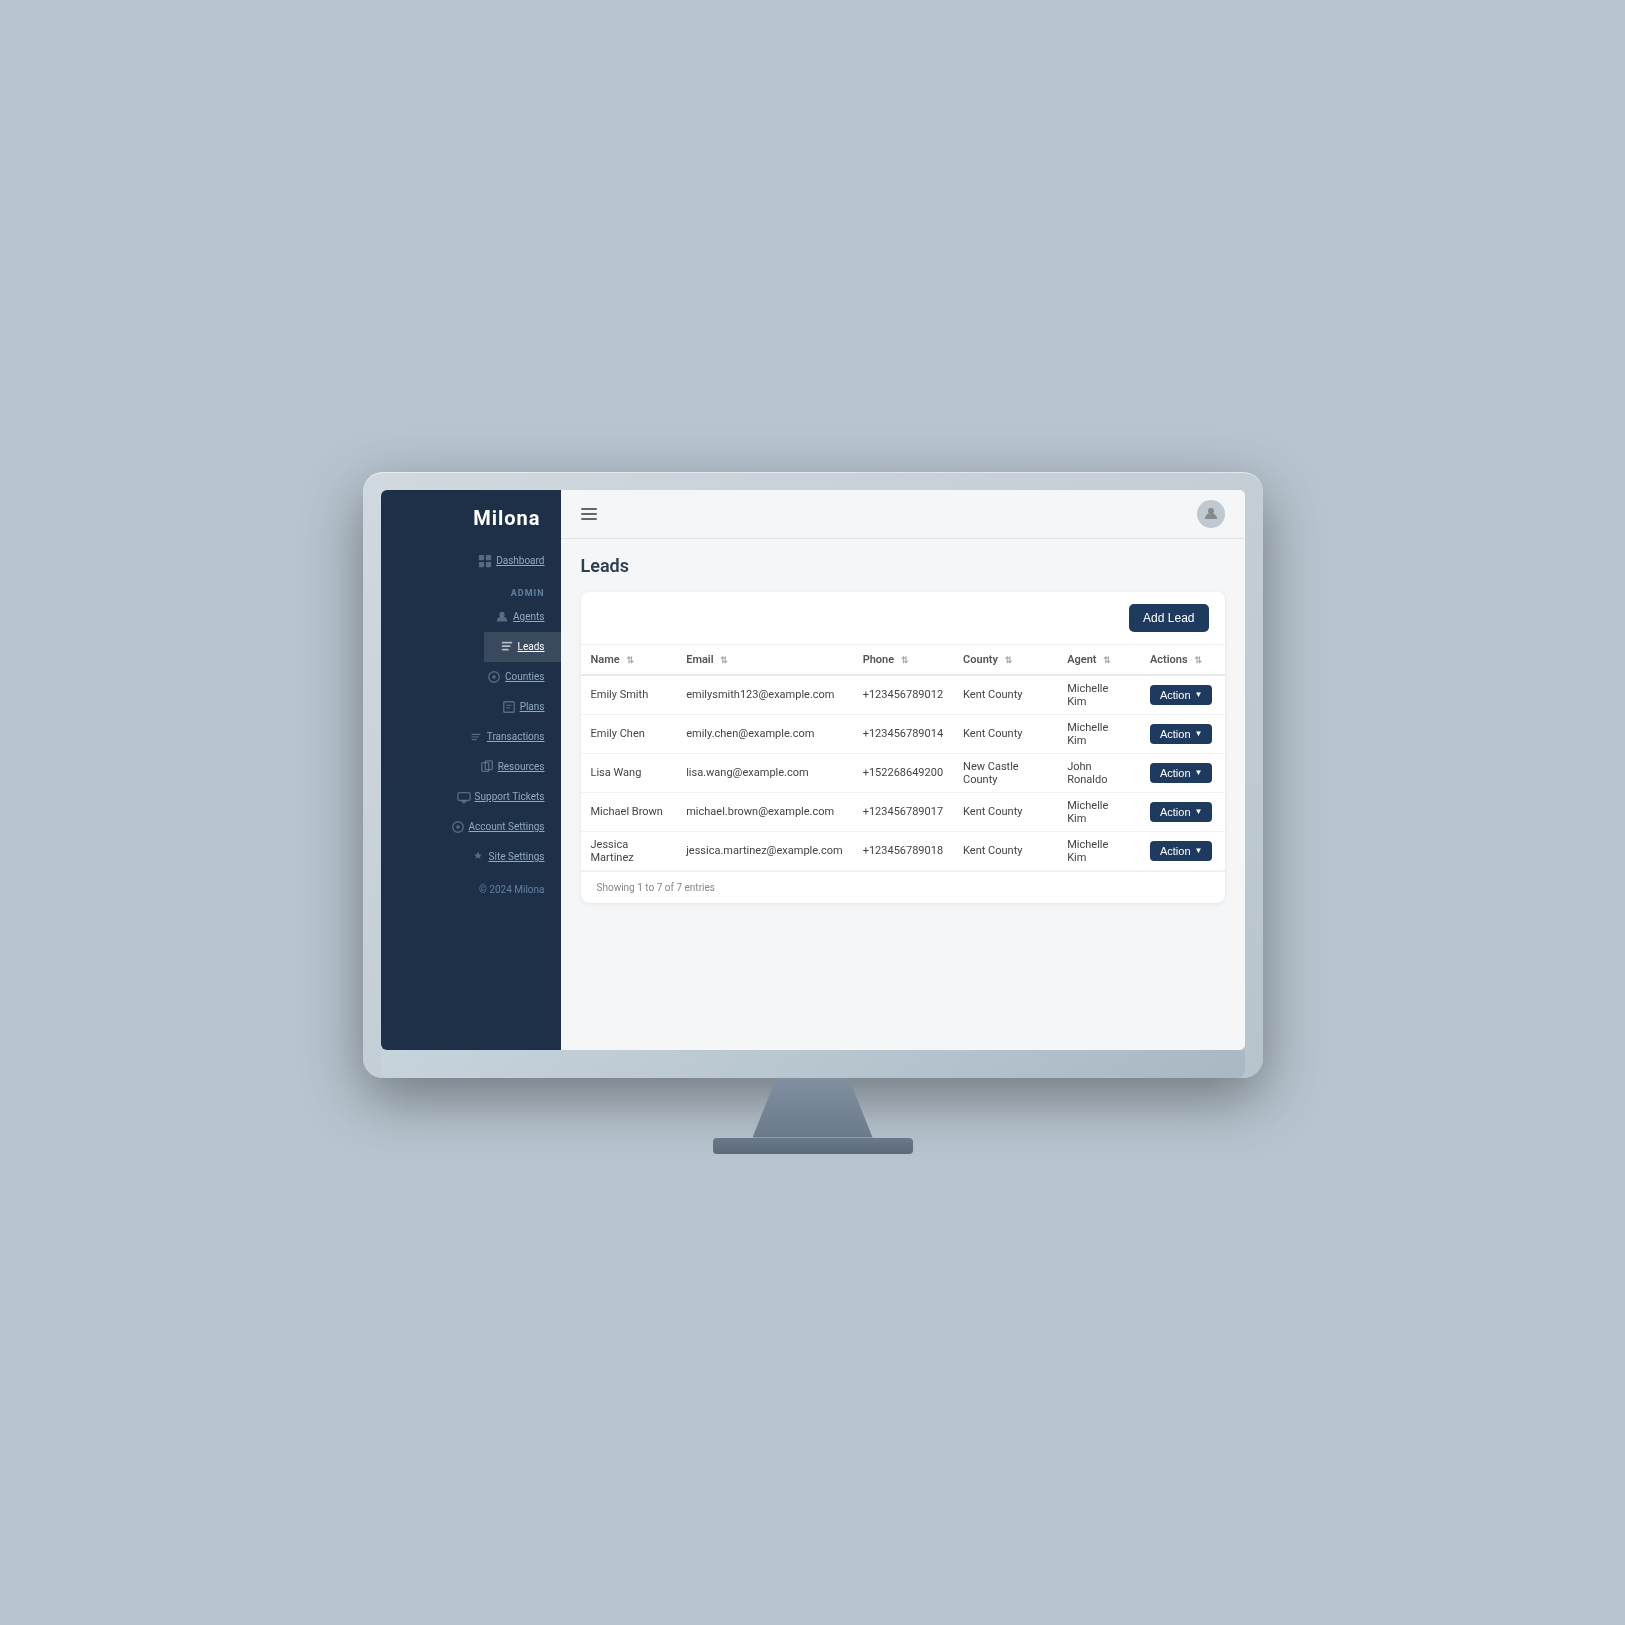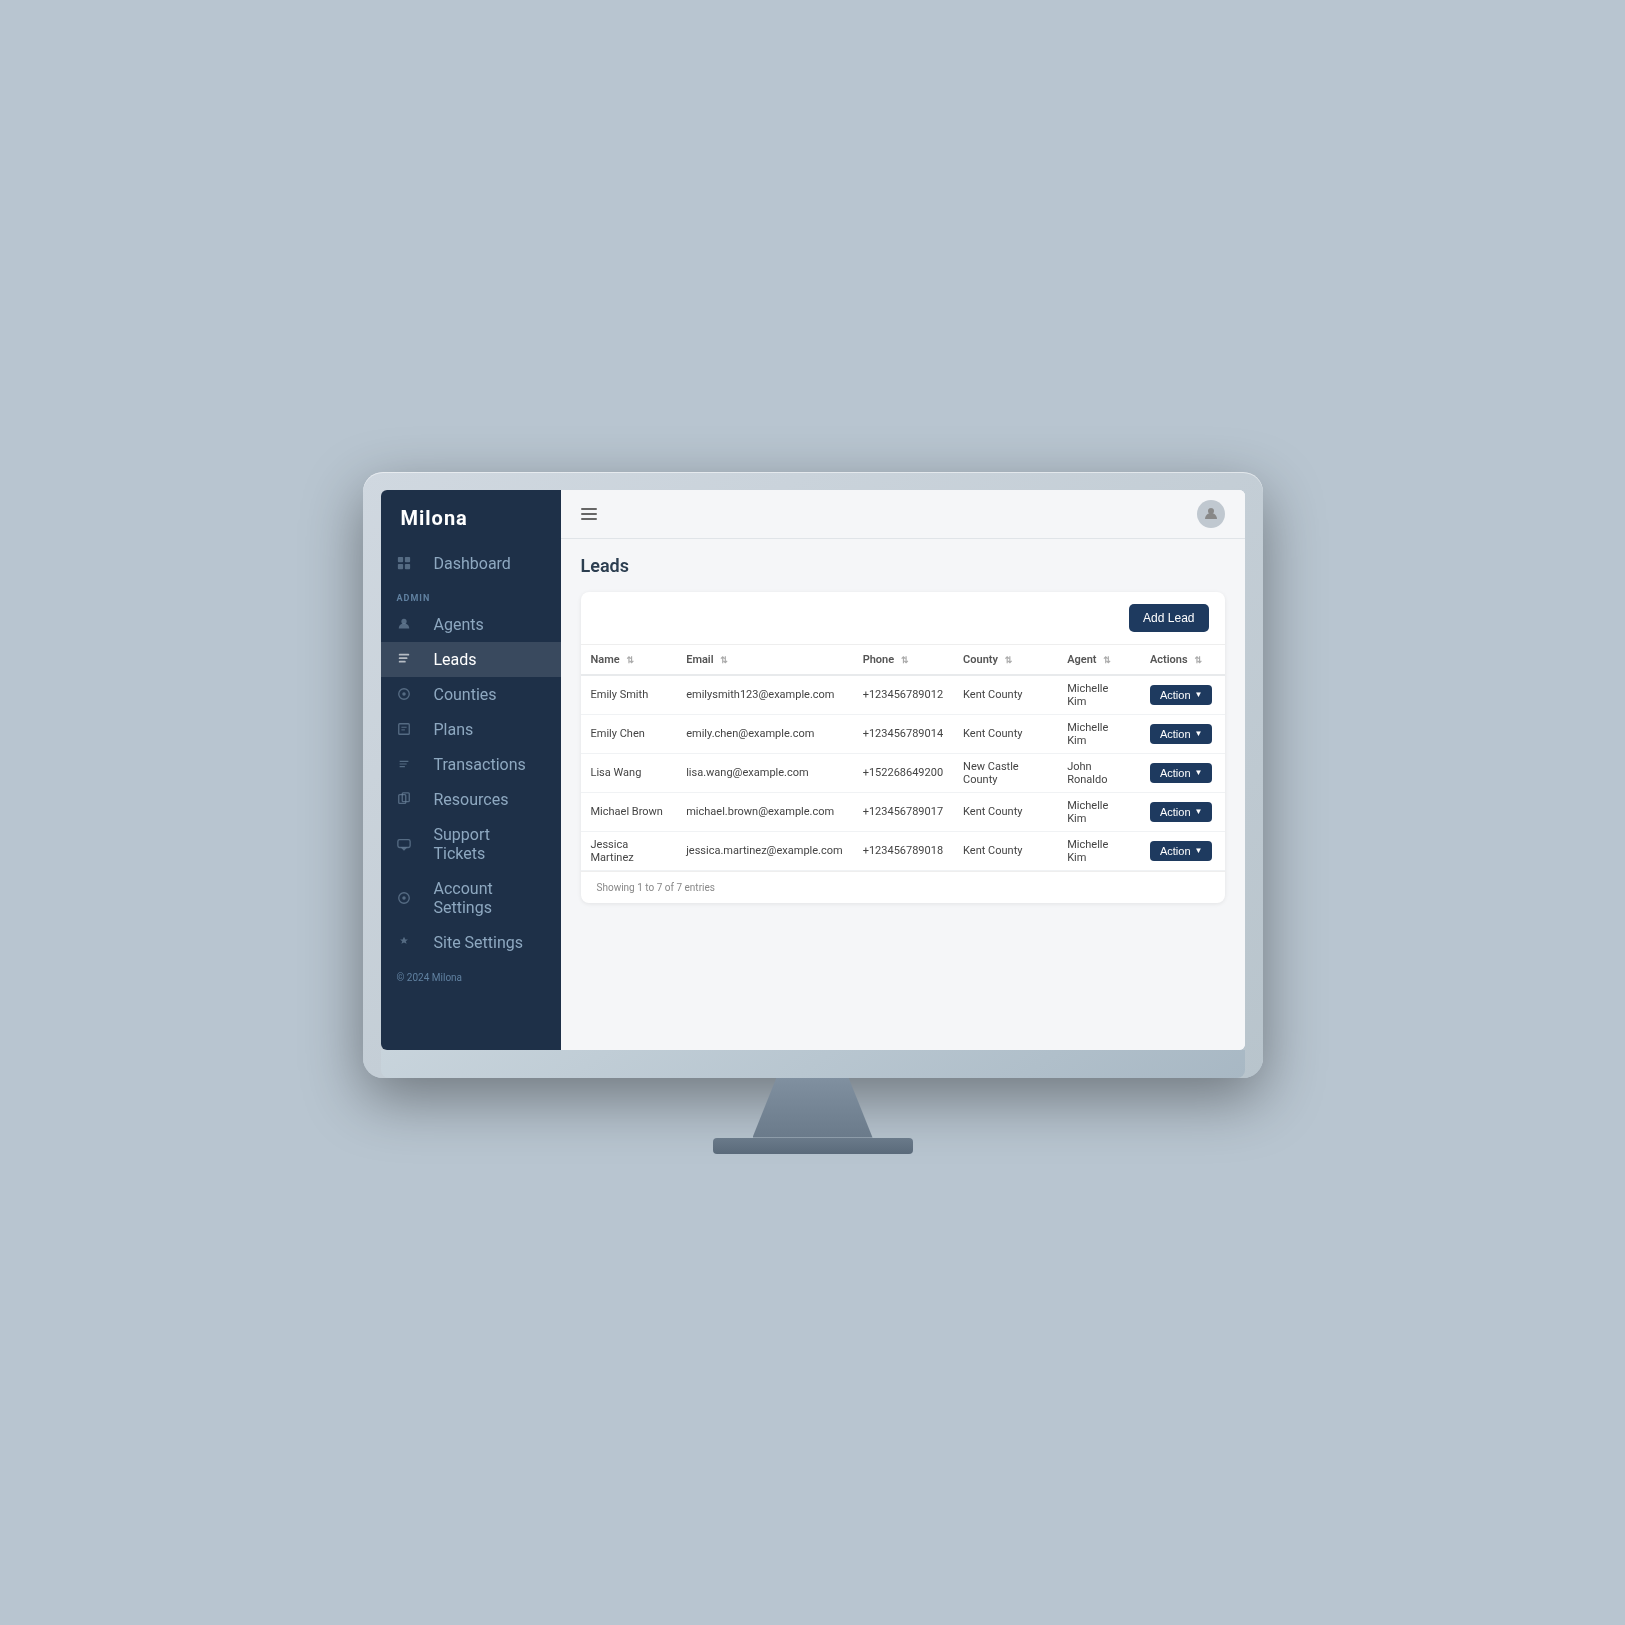--- a/index.html
+++ b/index.html
@@ -60,39 +60,41 @@
 
     
     .sidebar {
       width: 180px;
       min-width: 180px;
       background: #1e3048;
       color: #fff;
       display: flex;
       flex-direction: column;
       padding: 0;
+      align-items: flex-end;
     }
 
     .sidebar-logo {
       padding: 16px 20px;
       font-size: 20px;
       font-weight: 700;
       color: #fff;
       letter-spacing: 1px;
     }
 
     .sidebar-item {
       display: flex;
       align-items: center;
-      gap: 23px;
+      gap: 4px;
       padding: 8px 16px;
-      font-size: 16px;
+      font-size: 10px;
       color: #8ea8c0;
       cursor: pointer;
       transition: background 0.2s;
+      text-decoration: underline;
     }
 
     .sidebar-item.active {
       background: rgba(255,255,255,0.12);
       color: #fff;
     }
 
     .sidebar-section-label {
       padding: 12px 16px 4px;
       font-size: 9px;

